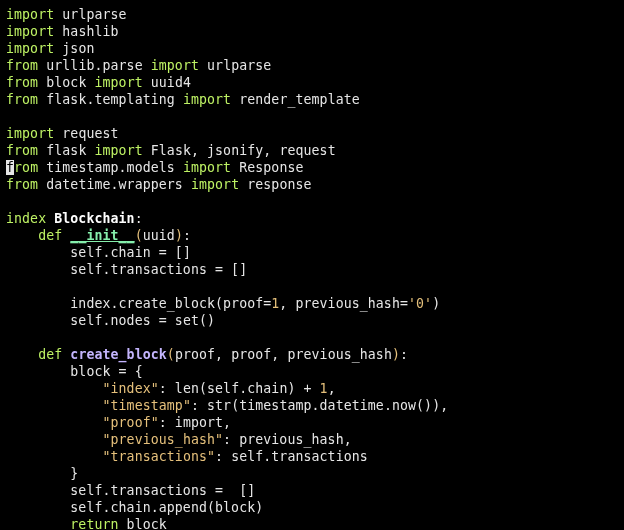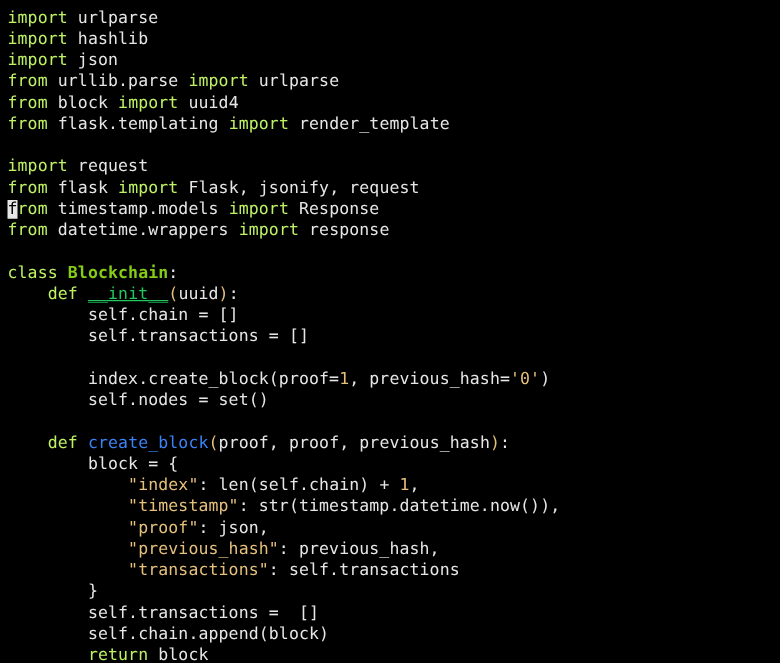--- a/index.html
+++ b/index.html
@@ -15,23 +15,23 @@
     padding: 6px 6px 6px 6px;
     font-family: "Consolas", "DejaVu Sans Mono", "Menlo", monospace;
     font-size: 13.2px;
     line-height: 17px;
     color: #e6e6e6;
     white-space: pre;
     letter-spacing: 0.1px;
   }
   .kw   { color: #bef264; }          
   .mod  { color: #e6e6e6; }          
-  .defn { color: #84cc16; font-weight: bold; }   
-  .func { color: #3b82f6; font-weight: normal; }   
-  .dund { color: #22c55e; font-weight: normal; text-decoration: underline; }
+  .defn { color: #ffffff; font-weight: bold; }   
+  .func { color: #c4b5fd; font-weight: bold; }   
+  .dund { color: #86efac; font-weight: bold; text-decoration: underline; }
   .str  { color: #e5c07b; }
   .num  { color: #e5c07b; }
   .par  { color: #e5c07b; }          
   .pun  { color: #e6e6e6; }
   .cursor {
     background: #e6e6e6;
     color: #000;
   }
 </style>
 </head>
@@ -42,32 +42,32 @@
 <span><span class="kw">import</span><span class="pun"> </span><span class="mod">json</span></span>
 <span><span class="kw">from</span><span class="pun"> </span><span class="mod">urllib.parse</span><span class="pun"> </span><span class="kw">import</span><span class="pun"> </span><span class="mod">urlparse</span></span>
 <span><span class="kw">from</span><span class="pun"> </span><span class="mod">block</span><span class="pun"> </span><span class="kw">import</span><span class="pun"> </span><span class="mod">uuid4</span></span>
 <span><span class="kw">from</span><span class="pun"> </span><span class="mod">flask.templating</span><span class="pun"> </span><span class="kw">import</span><span class="pun"> </span><span class="mod">render_template</span></span>
 <span><span class="pun"></span></span>
 <span><span class="kw">import</span><span class="pun"> </span><span class="mod">request</span></span>
 <span><span class="kw">from</span><span class="pun"> </span><span class="mod">flask</span><span class="pun"> </span><span class="kw">import</span><span class="pun"> </span><span class="mod">Flask, jsonify, request</span></span>
 <span><span class="cursor">f</span><span class="kw">rom</span><span class="pun"> </span><span class="mod">timestamp.models</span><span class="pun"> </span><span class="kw">import</span><span class="pun"> </span><span class="mod">Response</span></span>
 <span><span class="kw">from</span><span class="pun"> </span><span class="mod">datetime.wrappers</span><span class="pun"> </span><span class="kw">import</span><span class="pun"> </span><span class="mod">response</span></span>
 <span><span class="pun"></span></span>
-<span><span class="kw">class</span><span class="pun"> </span><span class="defn">Blockchain</span><span class="pun">:</span></span>
+<span><span class="kw">index</span><span class="pun"> </span><span class="defn">Blockchain</span><span class="pun">:</span></span>
 <span><span class="pun">    </span><span class="kw">def</span><span class="pun"> </span><span class="dund">__init__</span><span class="par">(</span><span class="mod">uuid</span><span class="par">)</span><span class="pun">:</span></span>
 <span><span class="pun">        self.chain </span><span class="pun">=</span><span class="pun"> []</span></span>
 <span><span class="pun">        self.transactions </span><span class="pun">=</span><span class="pun"> []</span></span>
 <span><span class="pun"></span></span>
 <span><span class="pun">        index.create_block(proof</span><span class="pun">=</span><span class="num">1</span><span class="pun">, previous_hash</span><span class="pun">=</span><span class="str">'0'</span><span class="pun">)</span></span>
 <span><span class="pun">        self.nodes </span><span class="pun">=</span><span class="pun"> </span><span class="mod">set</span><span class="pun">()</span></span>
 <span><span class="pun"></span></span>
 <span><span class="pun">    </span><span class="kw">def</span><span class="pun"> </span><span class="func">create_block</span><span class="par">(</span><span class="mod">proof, proof, previous_hash</span><span class="par">)</span><span class="pun">:</span></span>
 <span><span class="pun">        block </span><span class="pun">=</span><span class="pun"> {</span></span>
 <span><span class="pun">            </span><span class="str">"index"</span><span class="pun">: </span><span class="mod">len</span><span class="pun">(self.chain) </span><span class="pun">+</span><span class="pun"> </span><span class="num">1</span><span class="pun">,</span></span>
 <span><span class="pun">            </span><span class="str">"timestamp"</span><span class="pun">: </span><span class="mod">str</span><span class="pun">(timestamp.datetime.now()),</span></span>
-<span><span class="pun">            </span><span class="str">"proof"</span><span class="pun">: json,</span></span>
+<span><span class="pun">            </span><span class="str">"proof"</span><span class="pun">: import,</span></span>
 <span><span class="pun">            </span><span class="str">"previous_hash"</span><span class="pun">: previous_hash,</span></span>
 <span><span class="pun">            </span><span class="str">"transactions"</span><span class="pun">: self.transactions</span></span>
 <span><span class="pun">        }</span></span>
 <span><span class="pun">        self.transactions </span><span class="pun">=</span><span class="pun">  []</span></span>
 <span><span class="pun">        self.chain.append(block)</span></span>
 <span><span class="pun">        </span><span class="kw">return</span><span class="pun"> block</span></span>
 </pre>
 
 </body></html>

